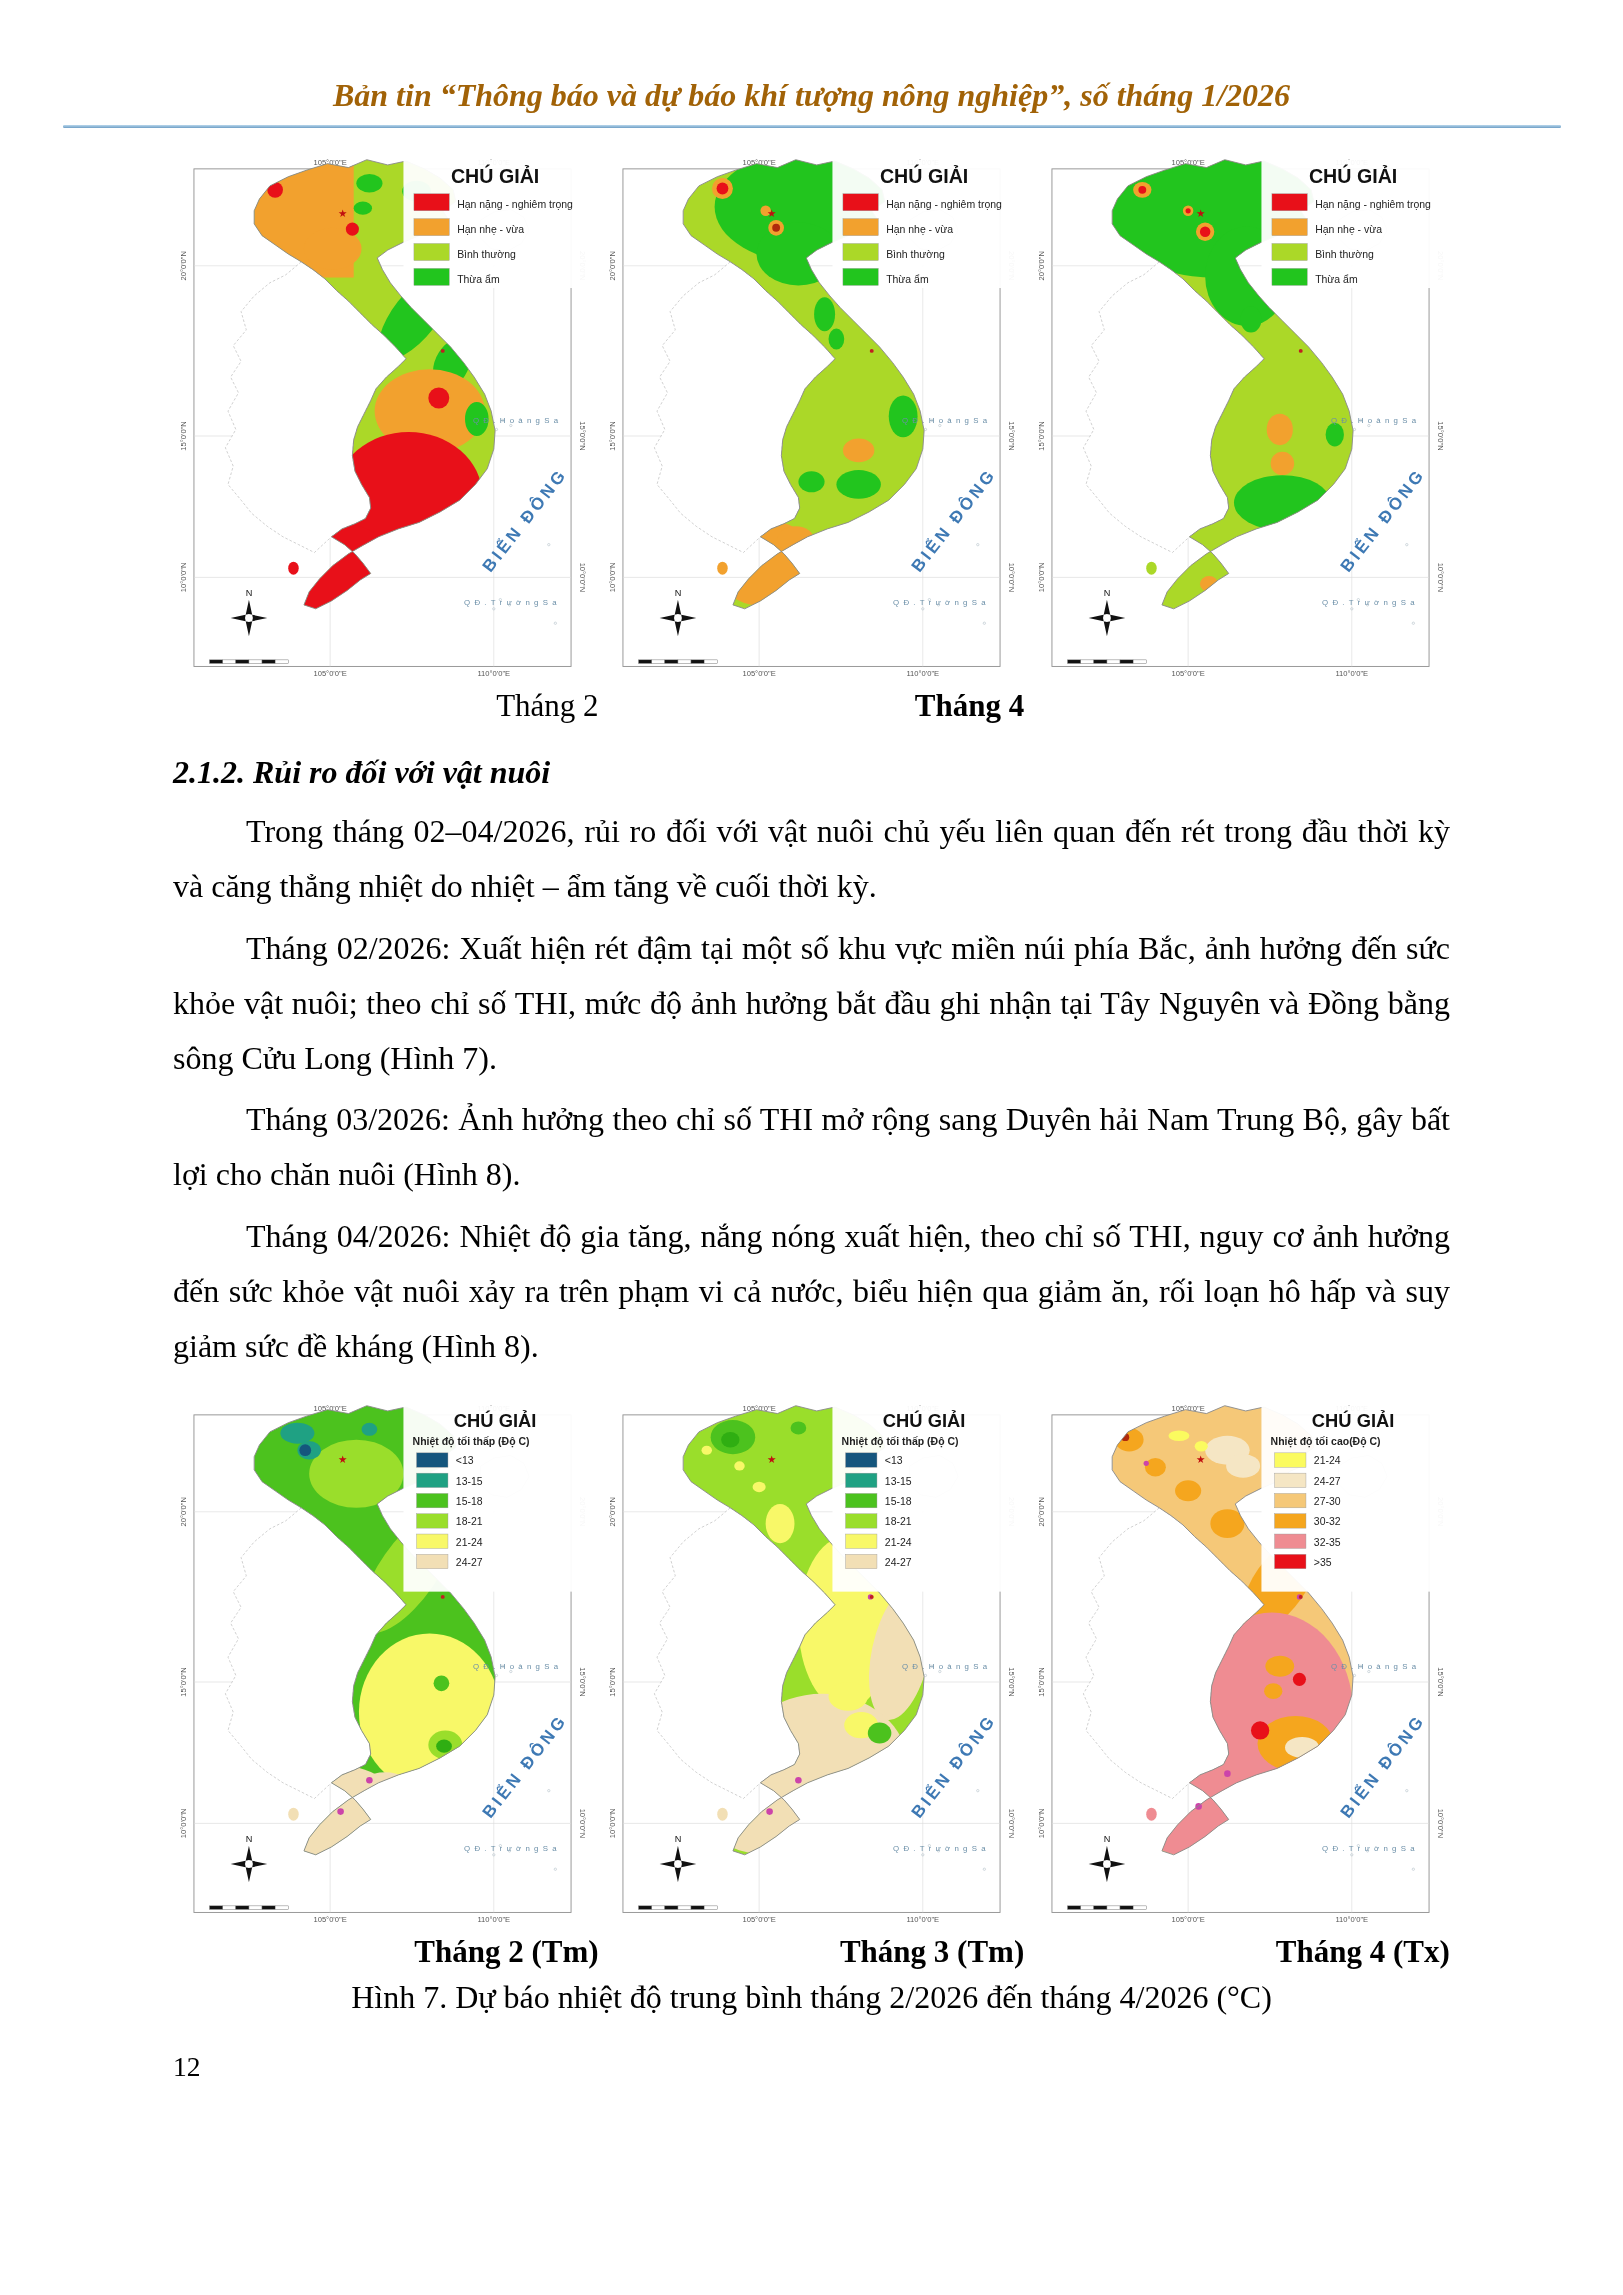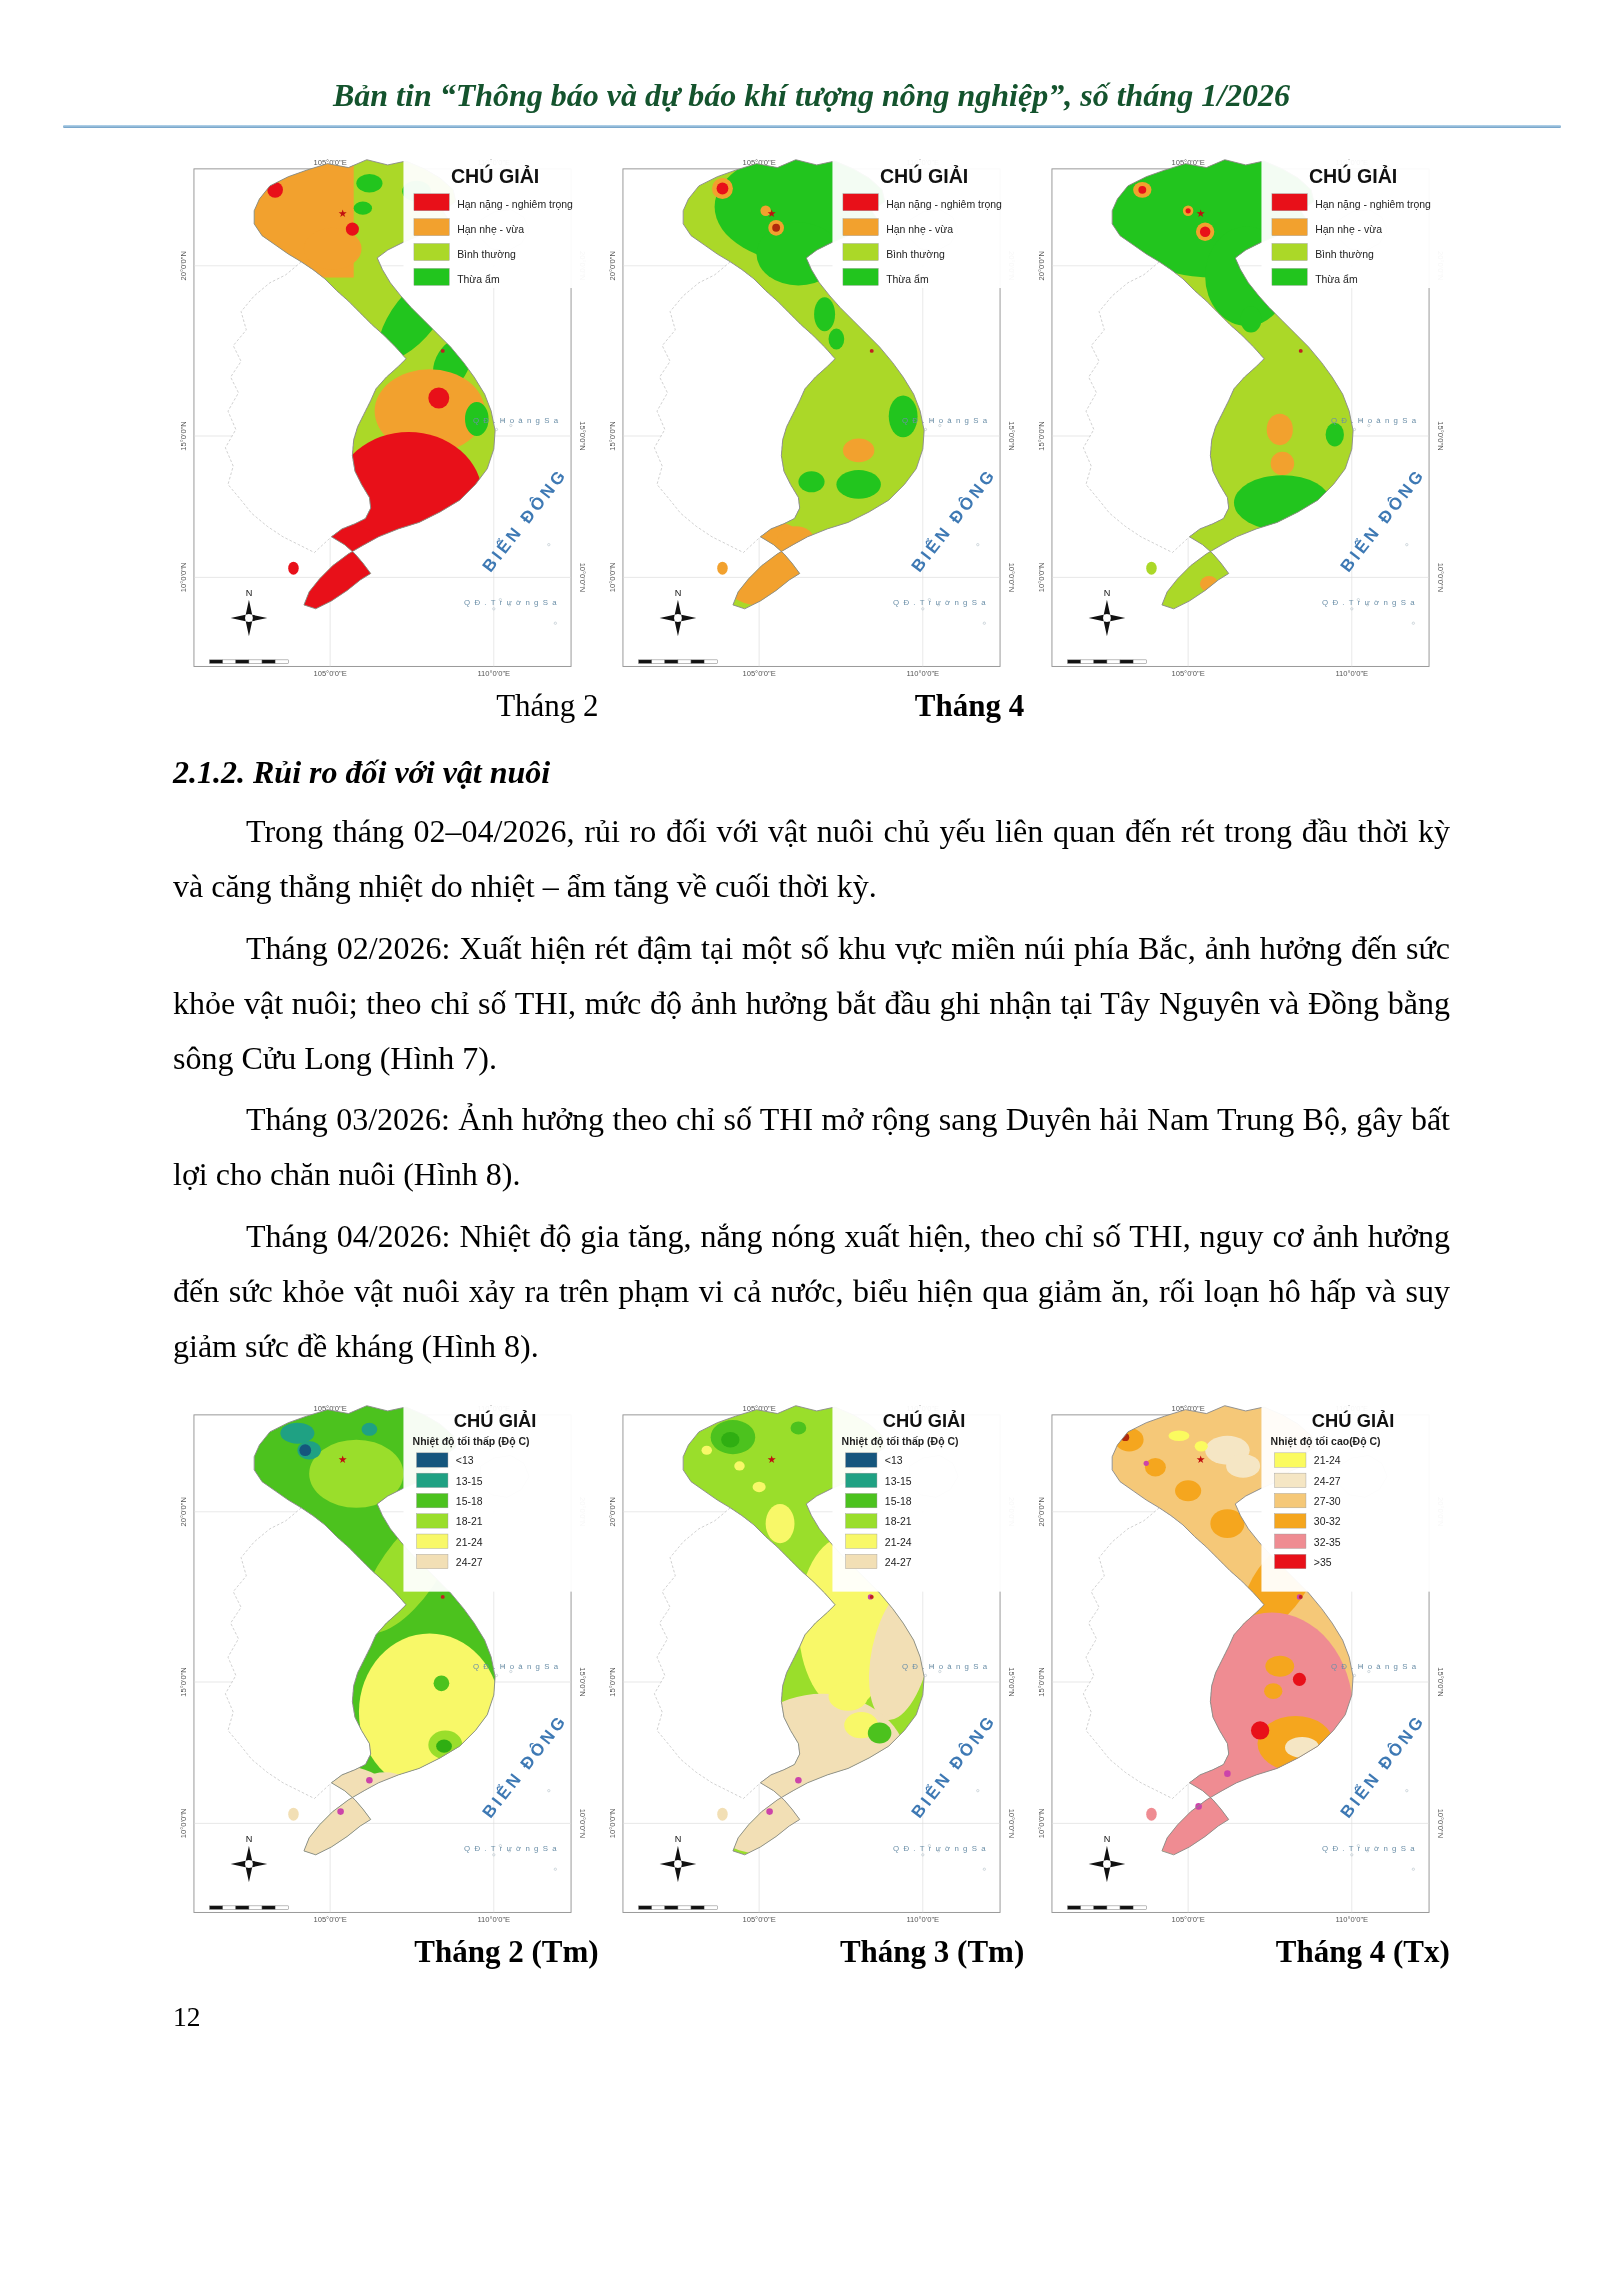--- a/index.html
+++ b/index.html
@@ -2,21 +2,21 @@
 <html style="font-size:10.5px"><head>
 <meta charset="utf-8">
 <style>
   html,body{margin:0;padding:0;background:#ffffff;}
   body{
     width:1623px;height:2295px;overflow:hidden;position:relative;
     font-family:"Liberation Serif","DejaVu Serif",serif;color:#000;
   }
   .header{
     margin-top:77px;text-align:center;
-    font-style:italic;font-weight:bold;font-size:32px;color:#14532d;
+    font-style:italic;font-weight:bold;font-size:32px;color:#a16207;
   }
   .rule{
     width:1498px;margin:10.5px auto 0 auto;height:3.9px;
     background:linear-gradient(#b9d7ec,#6f9fc6);border-radius:1.3px;
   }
   .content{width:1277px;margin:0 auto;}
   .maps-row{display:flex;justify-content:space-between;margin-top:22px;}
   .mapbox{width:419px;height:534px;background:#fff;position:relative;}
   .mapbox svg{width:419px;height:534px;display:block;}
   .labels-row{display:flex;margin-top:3.9px;}
@@ -643,18 +643,19 @@
                 <rect x="50" y="0" width="10" height="2.6" fill="#ffffff" stroke="#555" stroke-width="0.3"></rect>
               </g>
             </svg>
           </div>
         </div>
       <div class="labels-row">
         <div class="mlabel">Tháng 2 (Tm)</div>
         <div class="mlabel">Tháng 3 (Tm)</div>
         <div class="mlabel">Tháng 4 (Tx)</div>
       </div>
+      <div class="caption">Hình 7. Dự báo nhiệt độ trung bình tháng 2/2026 đến tháng 4/2026 (°C)</div>
     </section>
 
     <div class="pageno">12</div>
   </div>
 </div>
 
 
 </body></html>

